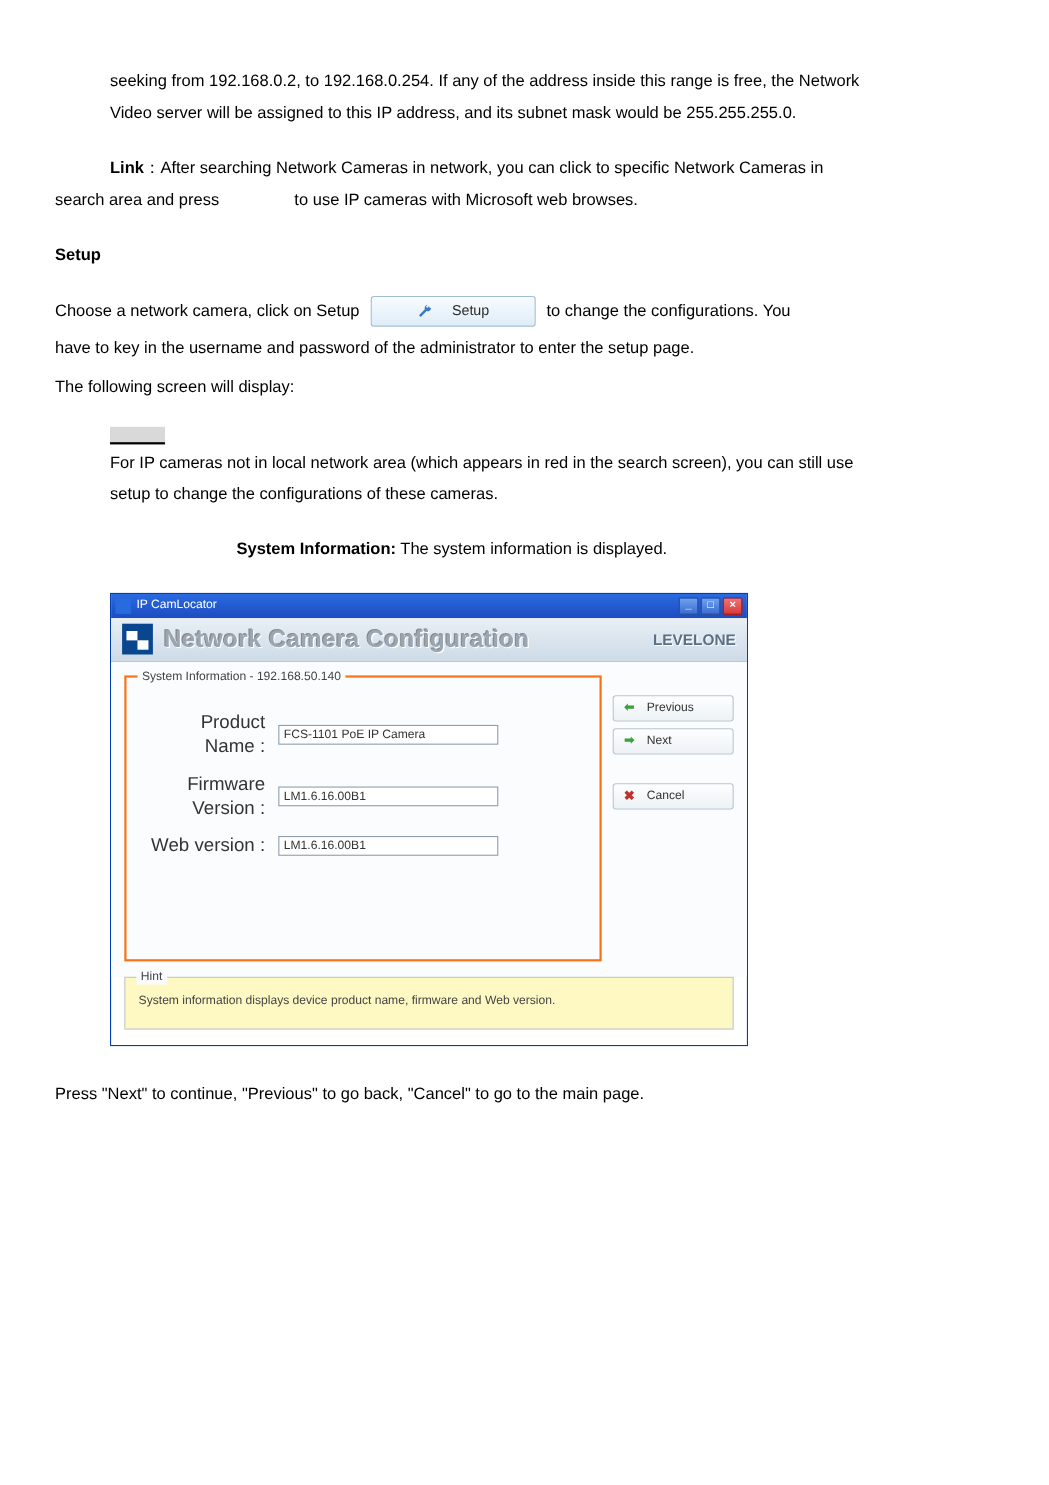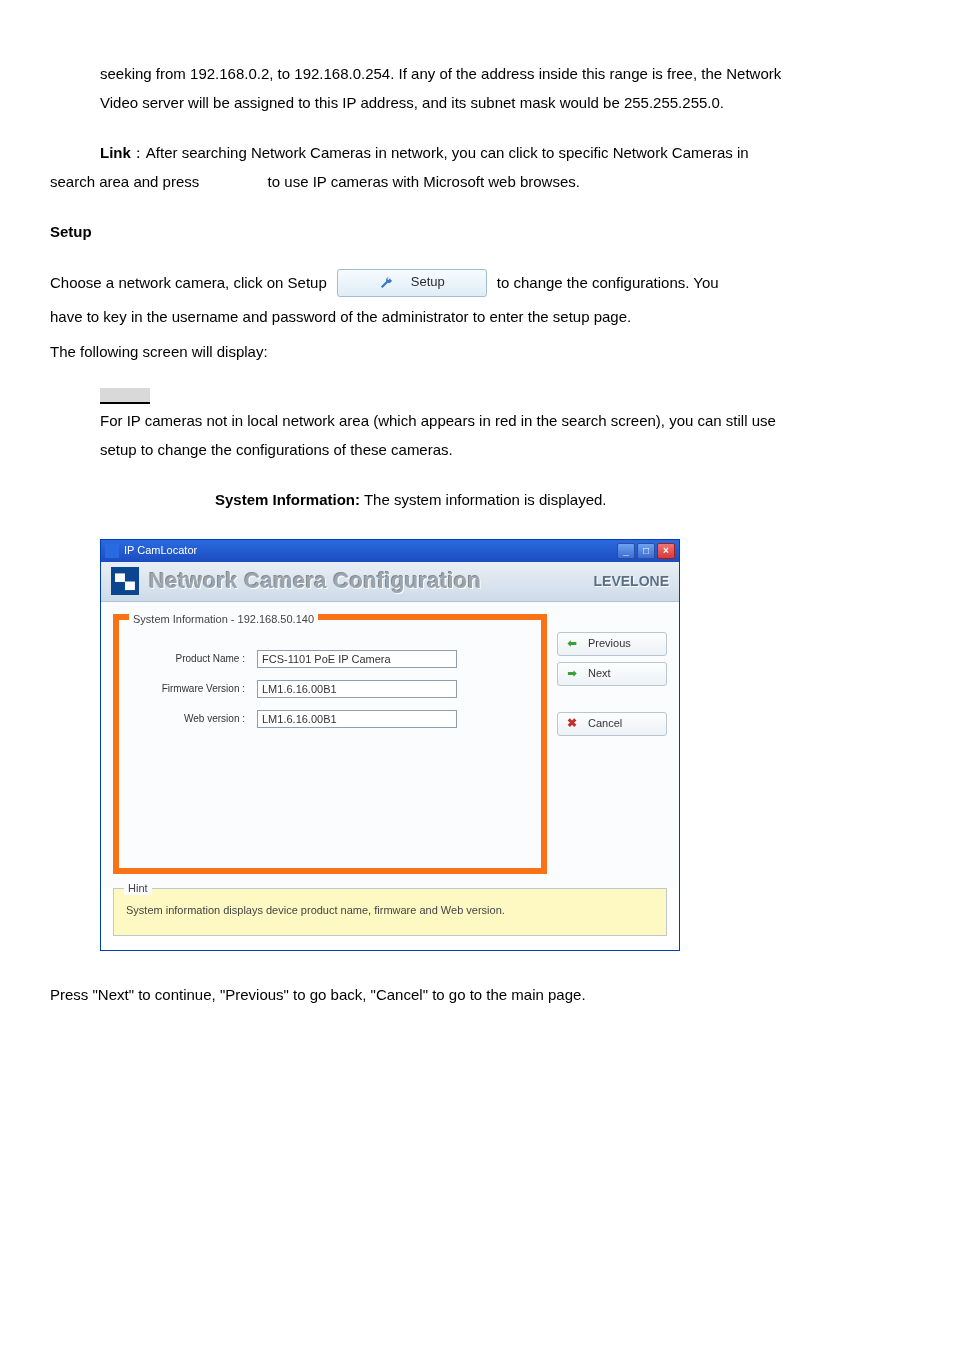--- a/index.html
+++ b/index.html
@@ -109,35 +109,35 @@
     color: #5a6f86;
     text-shadow: 1px 1px 0 #fff;
   }
   .content-area {
     display: flex;
     padding: 12px 12px 14px 12px;
     background: #fbfcfd;
     gap: 10px;
   }
   .fieldset {
-    border: 6px solid #f97316;
+    border: 2px solid #f97316;
     position: relative;
     padding: 30px 30px 18px 18px;
     flex: 1;
   }
   .legend {
     position: absolute;
     top: -8px; left: 10px;
     background: #fbfcfd;
     padding: 0 4px;
     font-size: 11px;
     color: #444;
   }
   .form-row { display: flex; align-items: center; margin-bottom: 12px; }
-  .form-label { width: 120px; text-align: right; padding-right: 12px; font-size: 10px; color:#333;}
+  .form-label { width: 120px; text-align: right; padding-right: 12px; font-size: 17px; color:#333;}
   .form-input {
     width: 200px; height: 18px;
     border: 1px solid #8c9eaf;
     background: #fff;
     font-size: 11px;
     padding: 1px 4px;
     color: #333;
   }
   .side-col { width: 110px; display: flex; flex-direction: column; gap: 6px; padding-top: 18px;}
   .side-btn {

